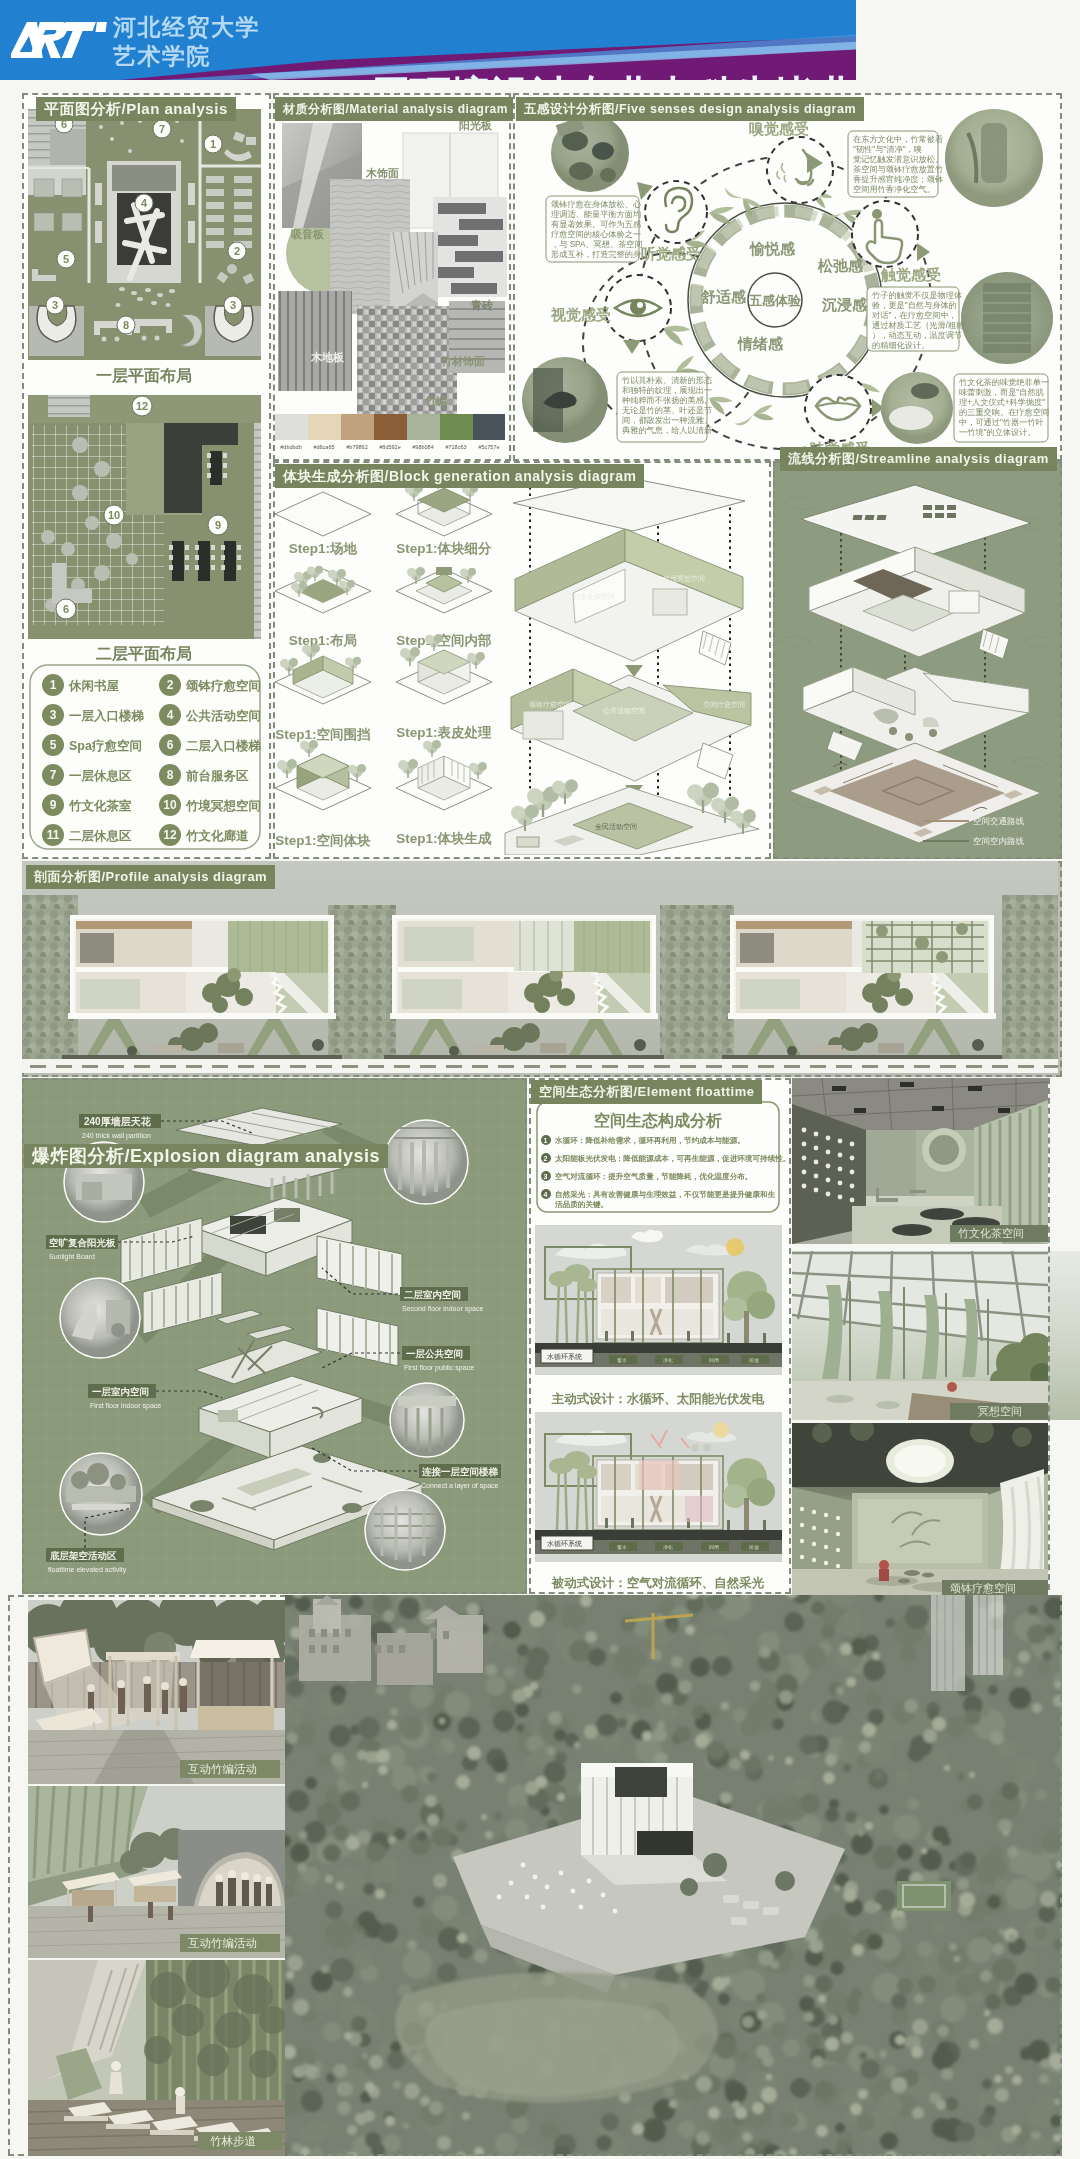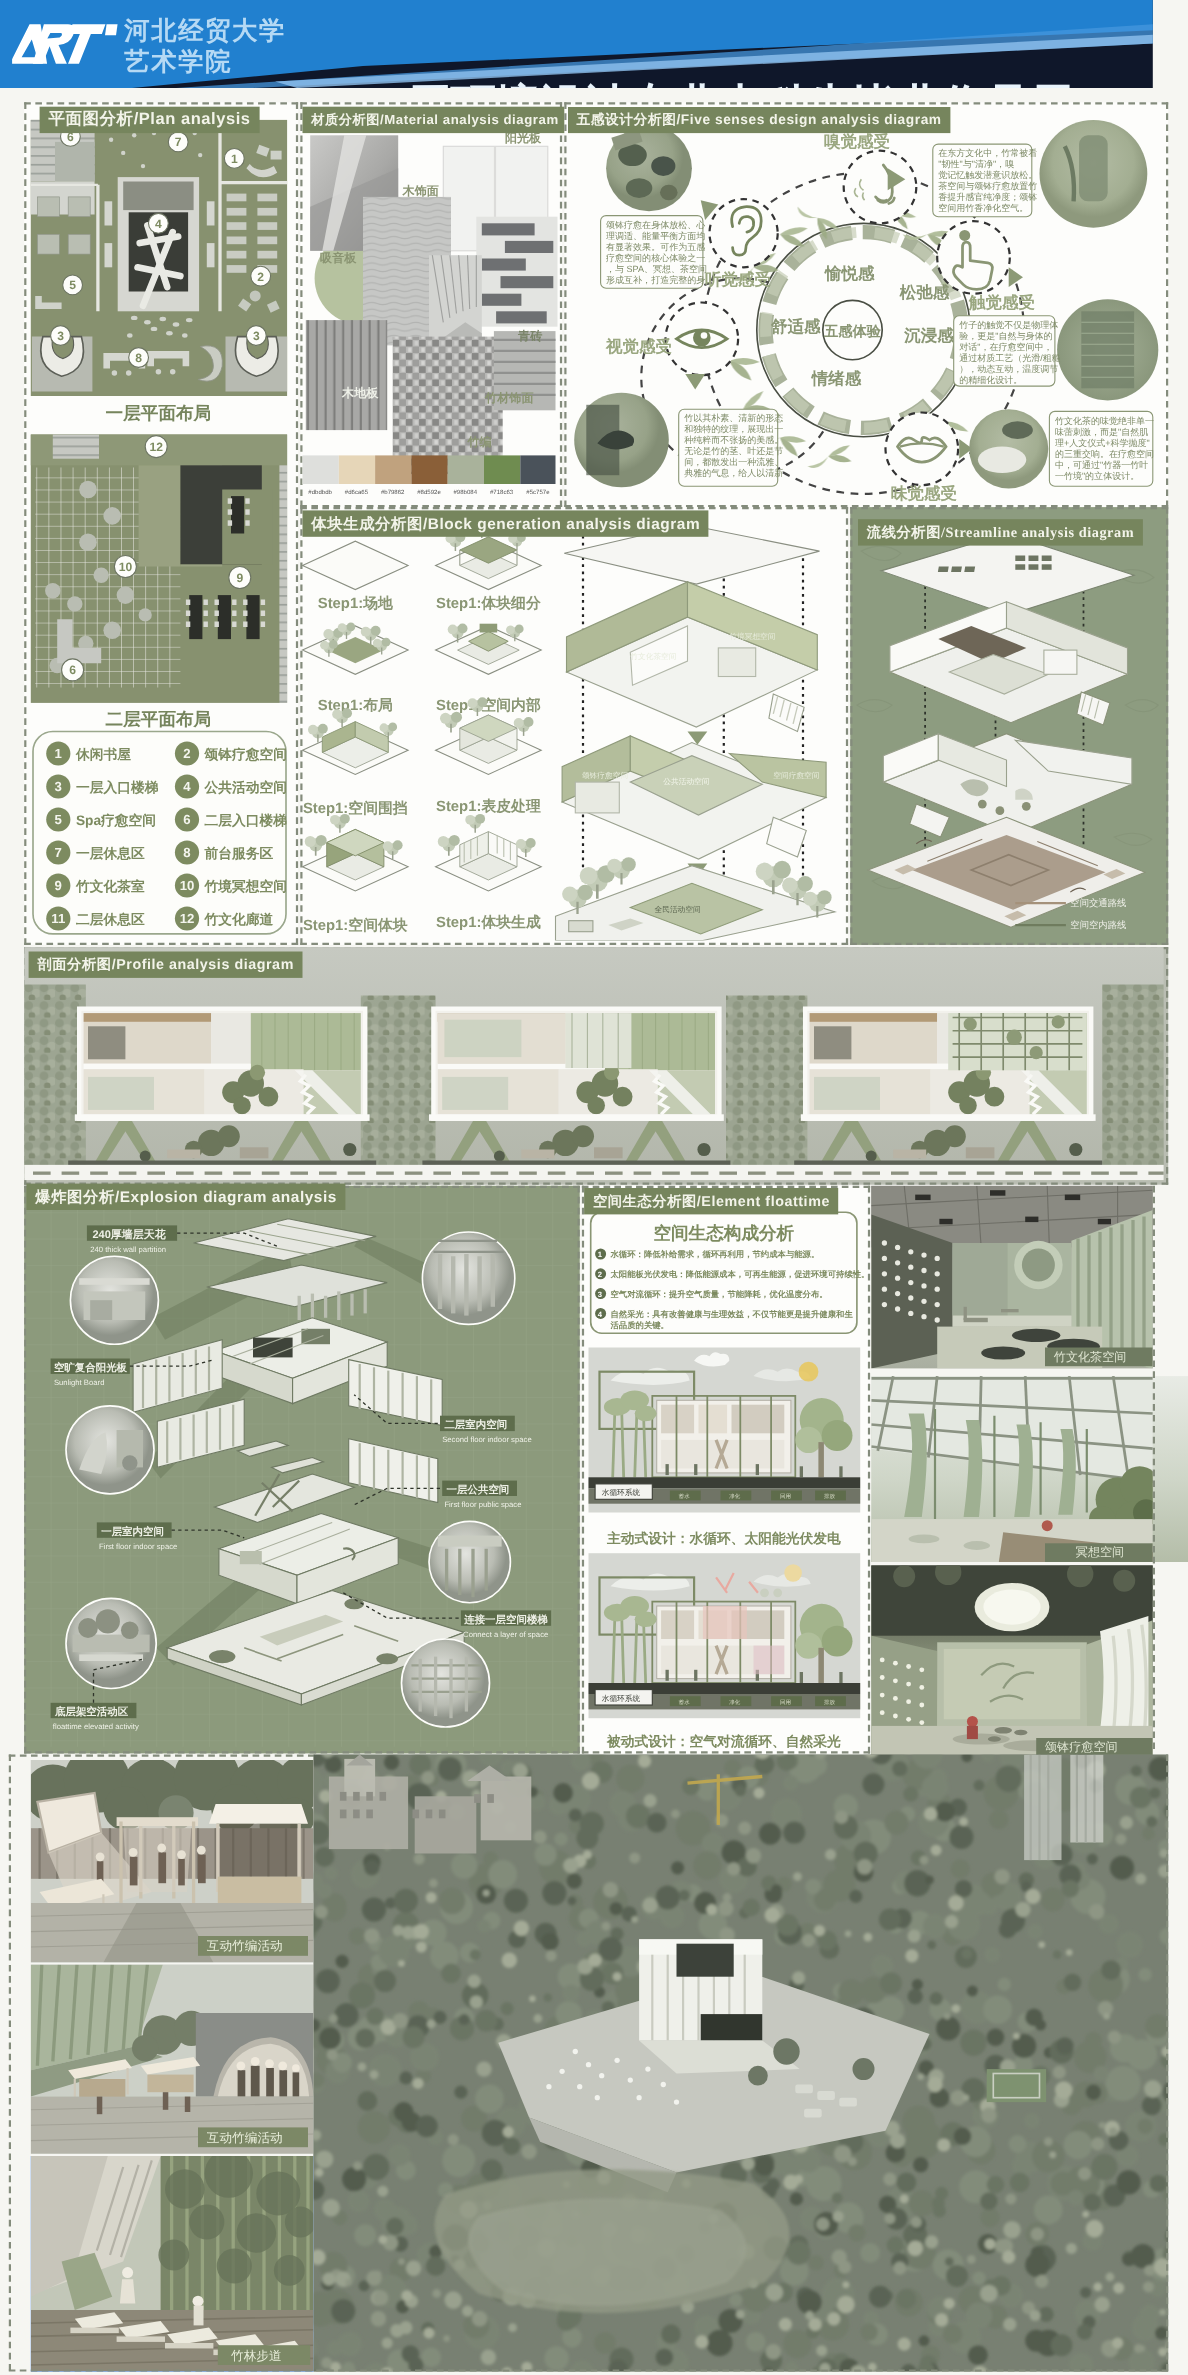--- a/index.html
+++ b/index.html
@@ -6,21 +6,21 @@
   body{width:1080px;height:2159px;position:relative;background:#f6f6f2;
        font-family:"Liberation Sans",sans-serif;overflow:hidden;}
   .abs{position:absolute;}
   .panel{position:absolute;border:2px dashed #848c7c;background:#fdfdfb;}
   .ptitle{position:absolute;background:#76855d;color:#f3f4ea;font-weight:bold;
           font-size:17px;line-height:24px;padding:0 8px;white-space:nowrap;letter-spacing:0.5px;}
 </style>
 </head>
 <body>
 
-<div class="abs" style="left:0;top:0;width:1048px;height:80px;background:#0f172a;overflow:hidden;">
+<div class="abs" style="left:0;top:0;width:856px;height:80px;background:#701a75;overflow:hidden;">
 
   <svg class="abs" style="left:0;top:0;" width="1080" height="80" viewBox="0 0 1080 80">
     <polygon points="0,0 1080,0 1080,26 330,60 120,80 0,80" fill="#2180cf"></polygon>
     <polygon points="160,80 1080,20 1080,38 230,80" fill="#4697dd" opacity="0.75"></polygon>
     <polygon points="250,74 1080,30 1080,38 270,80" fill="#8ec2ef" opacity="0.8"></polygon>
   </svg>
 
   <svg class="abs" style="left:11px;top:14px;" width="102" height="50" viewBox="0 0 102 50">
     <g fill="#ffffff" transform="skewX(-8)">
 
@@ -864,21 +864,21 @@
     <path d="M60 306 q8 -6 14 -2 M200 350 q8 -6 14 -2" stroke="#6c6152" fill="none"></path>
   </g>
 
   <g font-family="Liberation Sans,sans-serif" font-size="8.5" fill="#f0f1ea">
     <line x1="150" y1="360" x2="196" y2="360" stroke="#a4917a" stroke-width="2"></line>
     <text x="200" y="363">空间交通路线</text>
     <line x1="150" y1="380" x2="196" y2="380" stroke="#6f7c5e" stroke-width="2"></line>
     <text x="200" y="383">空间空内路线</text>
   </g>
 </svg>
-<div class="ptitle" style="left:780px;top:472px;font-size:13px;font-family:Liberation Serif, serif;">流线分析图/Streamline analysis diagram</div>
+<div class="ptitle" style="left:780px;top:447px;font-size:13px;">流线分析图/Streamline analysis diagram</div>
 
 <div class="panel" style="left:22px;top:861px;width:1036px;height:212px;background:#b9bdb2;"></div>
 <svg class="abs" style="left:22px;top:861px;" width="1036" height="212" viewBox="0 0 1036 212">
   <defs>
     <linearGradient id="sky" x1="0" y1="0" x2="0" y2="1">
       <stop offset="0" stop-color="#c6c9c1"></stop>
         <stop offset="1" stop-color="#b2b6aa"></stop>
     </linearGradient>
     <pattern id="treeTx" width="14" height="16" patternUnits="userSpaceOnUse">
       <rect width="14" height="16" fill="#99a28e"></rect>
@@ -1294,21 +1294,21 @@
   <g stroke="#2f342a" stroke-width="1.2" stroke-dasharray="3 3" fill="none">
     <path d="M139 43 L200 43 L230 55"></path>
     <path d="M96 164 L150 164 L173 158"></path>
     <path d="M376 216 L330 216 L300 190"></path>
     <path d="M378 275 L330 275 L300 290"></path>
     <path d="M134 313 L180 313 L200 320"></path>
     <path d="M395 393 L330 393 L290 370"></path>
     <path d="M63 470 L63 440 L110 430"></path>
   </g>
 </svg>
-<div class="ptitle" style="left:24px;top:1076px;font-size:14px;">爆炸图分析/Explosion diagram analysis</div>
+<div class="ptitle" style="left:24px;top:1144px;font-size:18px;">爆炸图分析/Explosion diagram analysis</div>
 
 <div class="panel" style="left:529px;top:1078px;width:258px;height:512px;"></div>
 <svg class="abs" style="left:529px;top:1078px;" width="258" height="512" viewBox="0 0 258 512">
   <defs>
     <g id="ecoDiag">
       <rect x="0" y="0" width="247" height="150" fill="#d5d7d2"></rect>
 
       <path d="M20 30 q14 -14 30 -6 q10 -10 24 -2 q16 -4 18 8 q-30 8 -72 0z" fill="#eceeea"></path>
       <path d="M150 26 q10 -10 22 -4 q8 -6 18 0 q10 -2 12 6 q-26 6 -52 -2z" fill="#e6e8e4"></path>
 

